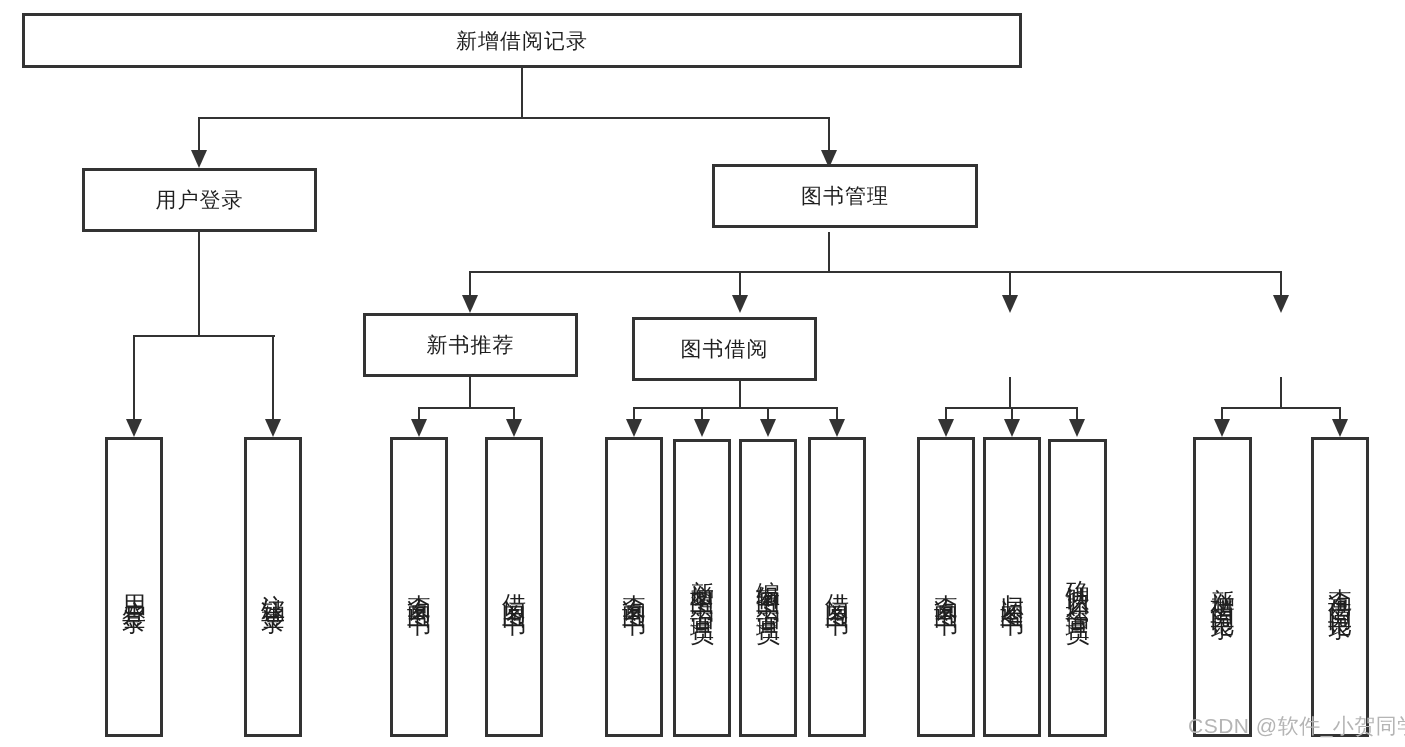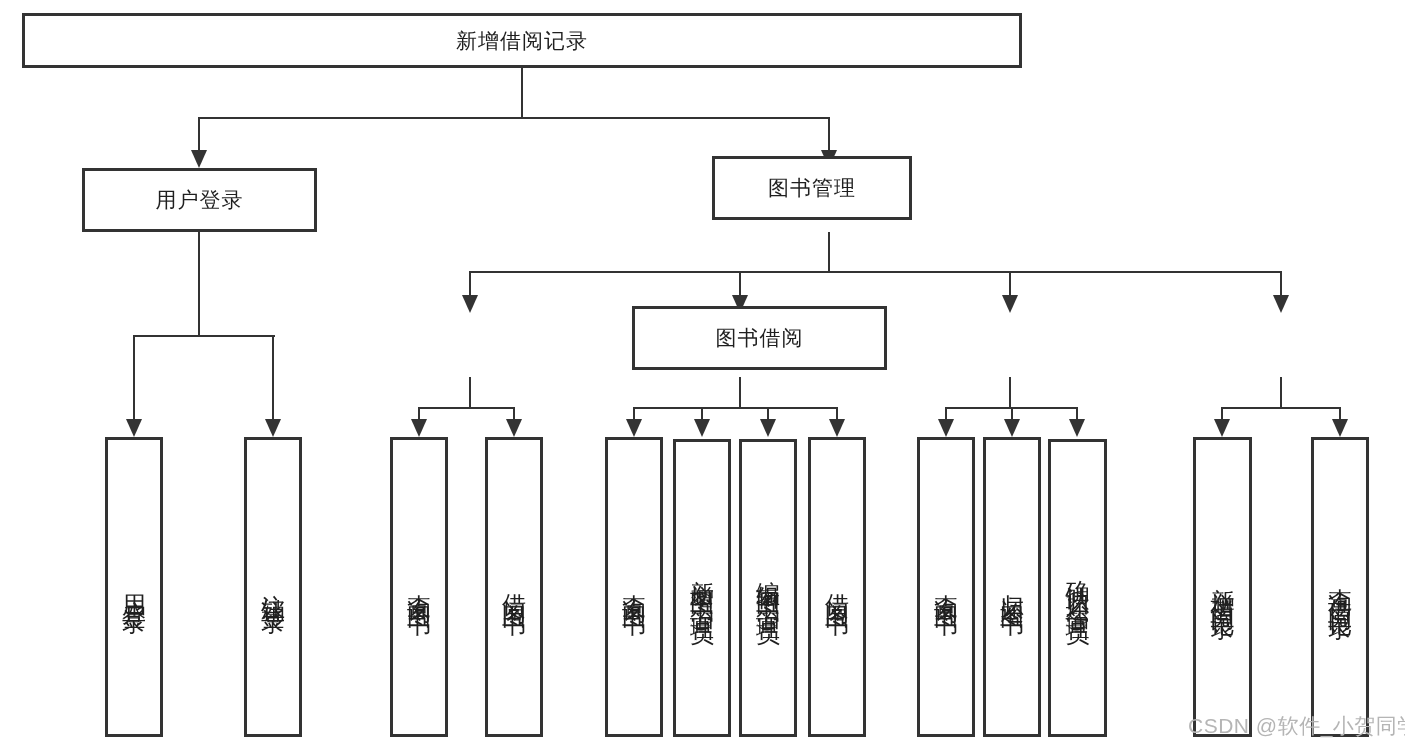--- a/index.html
+++ b/index.html
@@ -44,21 +44,21 @@
   <div class="vl" style="left:521px;top:68px;height:51px"></div>
   <div class="hl" style="left:198px;top:117px;width:632px"></div>
   <div class="vl" style="left:198px;top:117px;height:36px"></div>
   <div class="ah" style="left:191px;top:150px"></div>
   <div class="vl" style="left:828px;top:117px;height:36px"></div>
   <div class="ah" style="left:821px;top:150px"></div>
 
   <div class="node" style="left:82px;top:168px;width:235px;height:64px">
     <span>用户登录</span>
   </div>
-  <div class="node" style="left:712px;top:156px;width:200px;height:64px">
+  <div class="node" style="left:712px;top:164px;width:266px;height:64px">
     <span>图书管理</span>
   </div>
 
   <div class="vl" style="left:198px;top:232px;height:105px"></div>
   <div class="hl" style="left:133px;top:335px;width:142px"></div>
   <div class="vl" style="left:133px;top:335px;height:88px"></div>
   <div class="ah" style="left:126px;top:419px"></div>
   <div class="vl" style="left:272px;top:335px;height:88px"></div>
   <div class="ah" style="left:265px;top:419px"></div>
 
@@ -66,21 +66,24 @@
   <div class="hl" style="left:469px;top:271px;width:813px"></div>
   <div class="vl" style="left:469px;top:271px;height:30px"></div>
   <div class="ah" style="left:462px;top:295px"></div>
   <div class="vl" style="left:739px;top:271px;height:30px"></div>
   <div class="ah" style="left:732px;top:295px"></div>
   <div class="vl" style="left:1009px;top:271px;height:30px"></div>
   <div class="ah" style="left:1002px;top:295px"></div>
   <div class="vl" style="left:1280px;top:271px;height:30px"></div>
   <div class="ah" style="left:1273px;top:295px"></div>
 
-  <div class="node" style="left:632px;top:306px;width:255px;height:64px">
+  <div class="node" style="left:363px;top:313px;width:215px;height:64px">
+    <span>新书推荐</span>
+  </div>
+  <div class="node" style="left:632px;top:317px;width:185px;height:64px">
     <span>图书借阅</span>
   </div>
 
   <div class="vl" style="left:469px;top:377px;height:32px"></div>
   <div class="hl" style="left:418px;top:407px;width:97px"></div>
   <div class="vl" style="left:418px;top:407px;height:16px"></div>
   <div class="ah" style="left:411px;top:419px"></div>
   <div class="vl" style="left:513px;top:407px;height:16px"></div>
   <div class="ah" style="left:506px;top:419px"></div>
 

